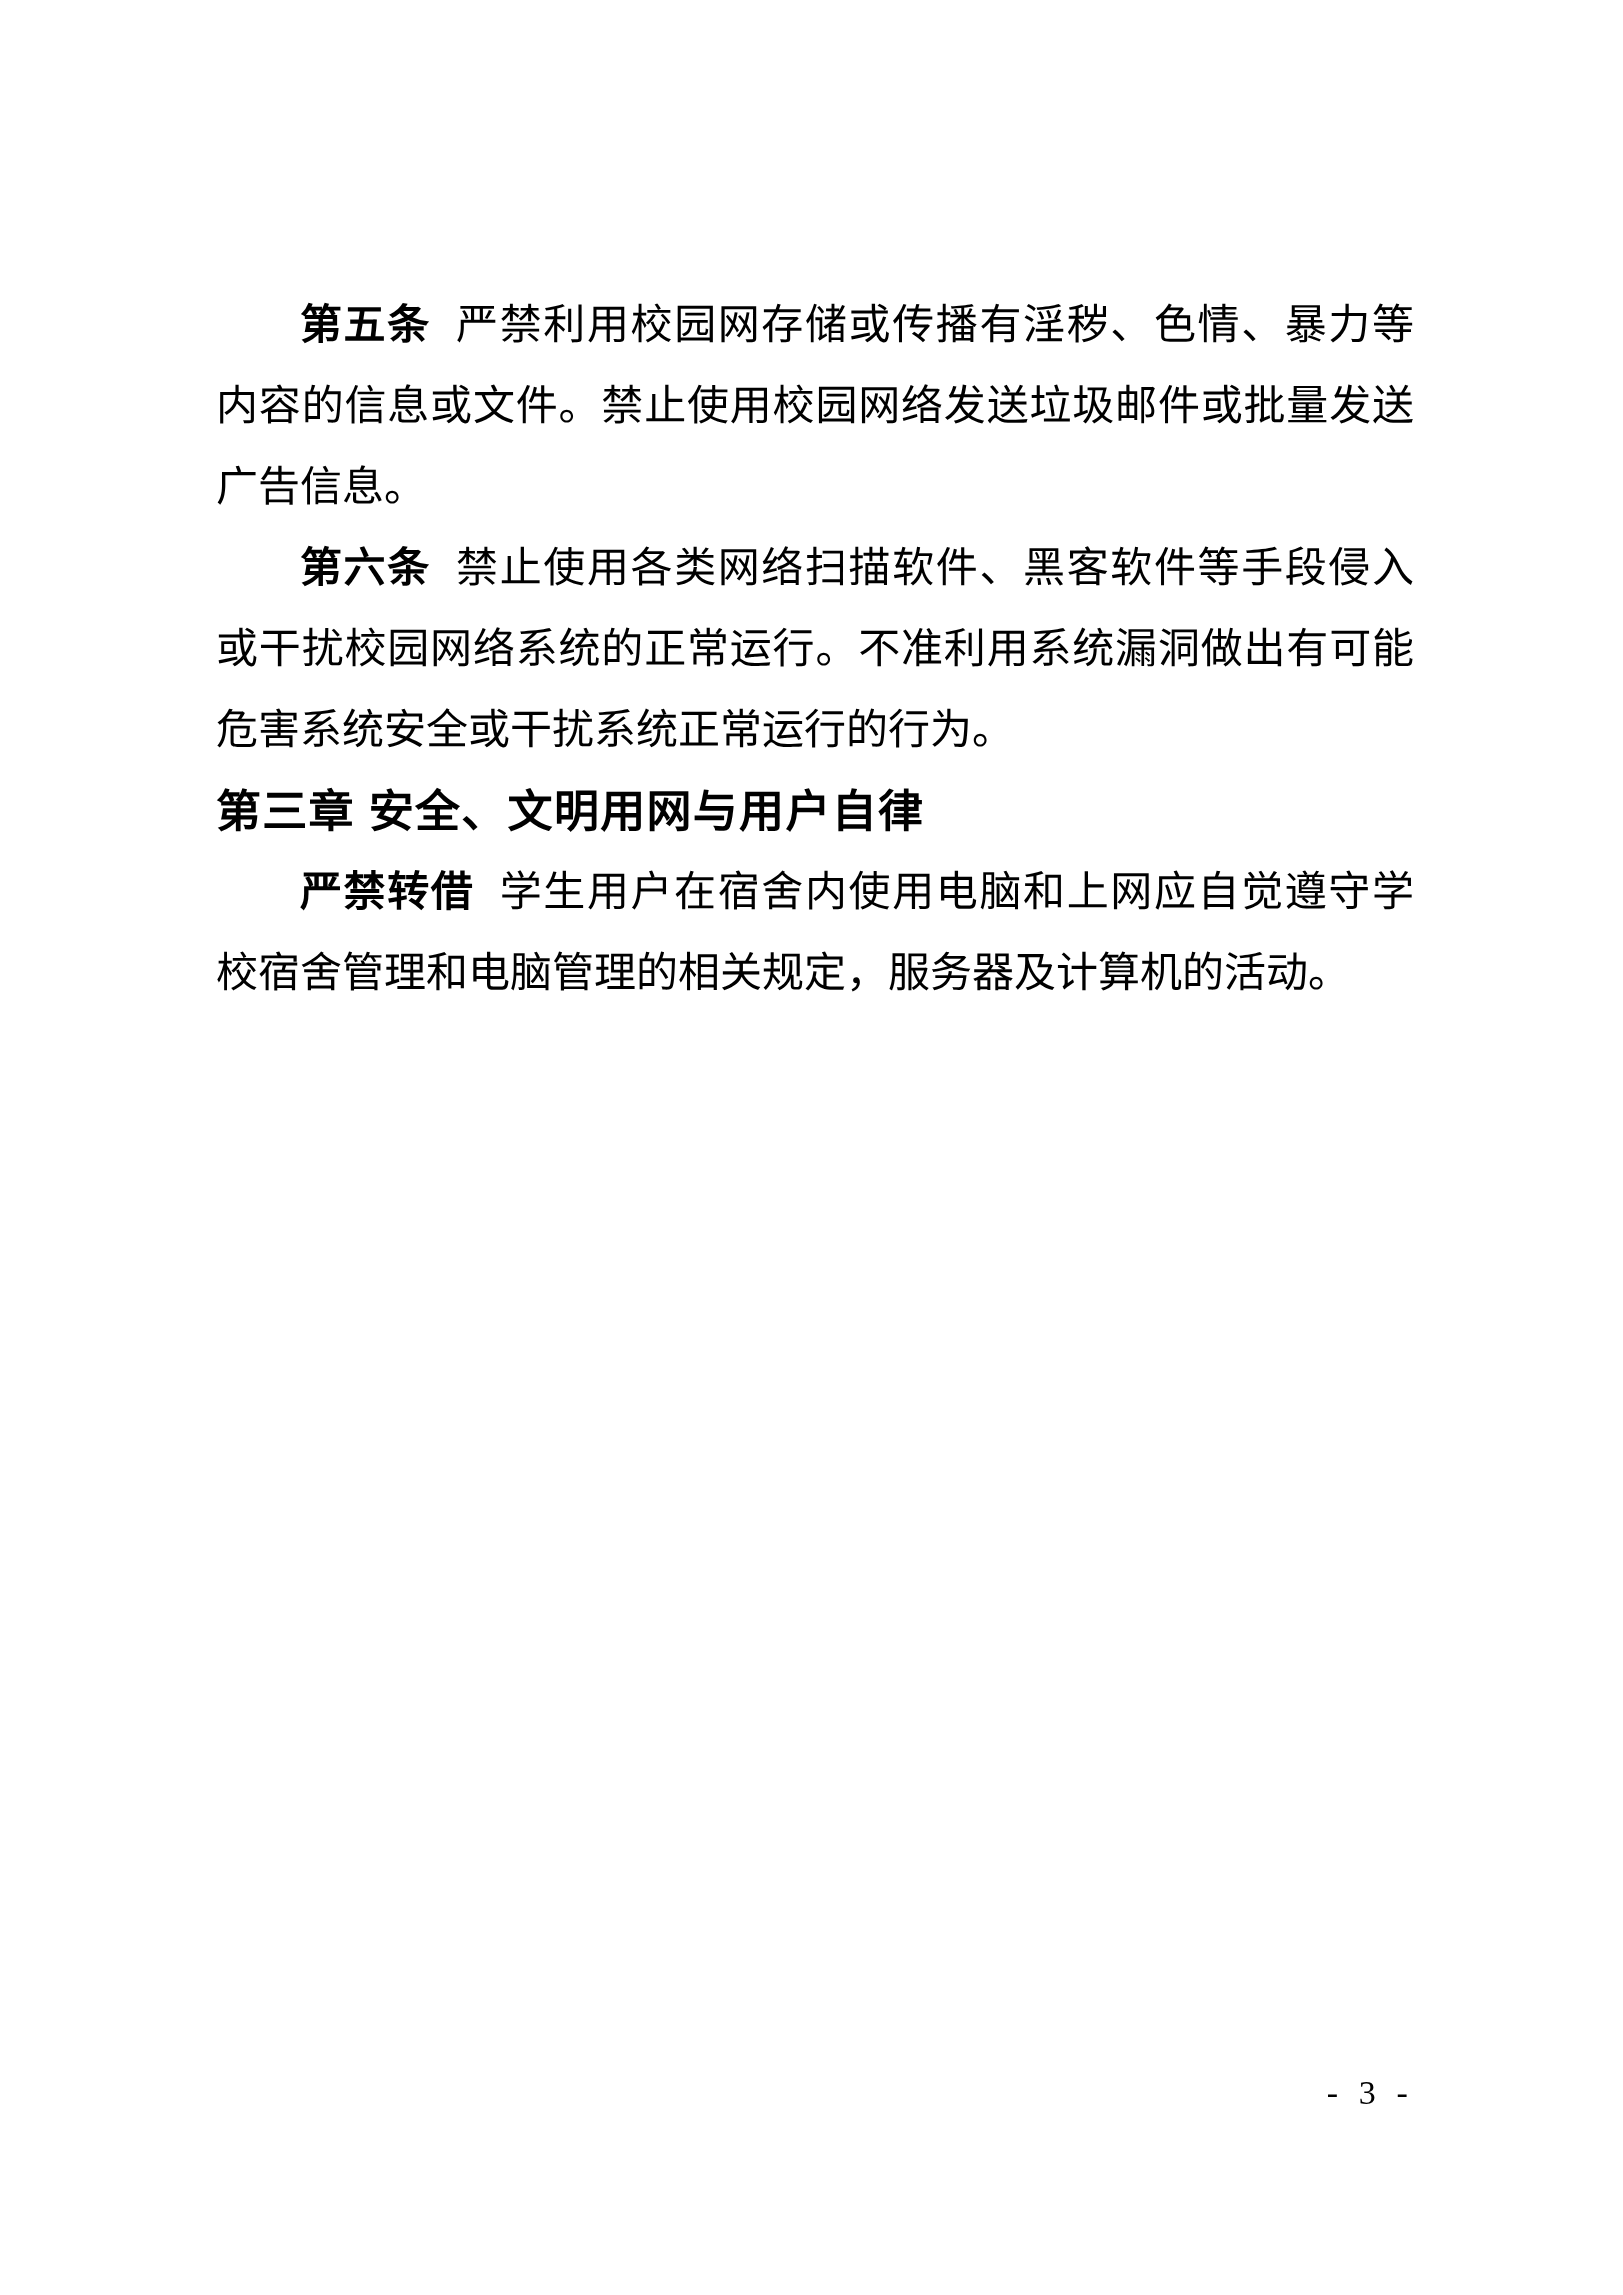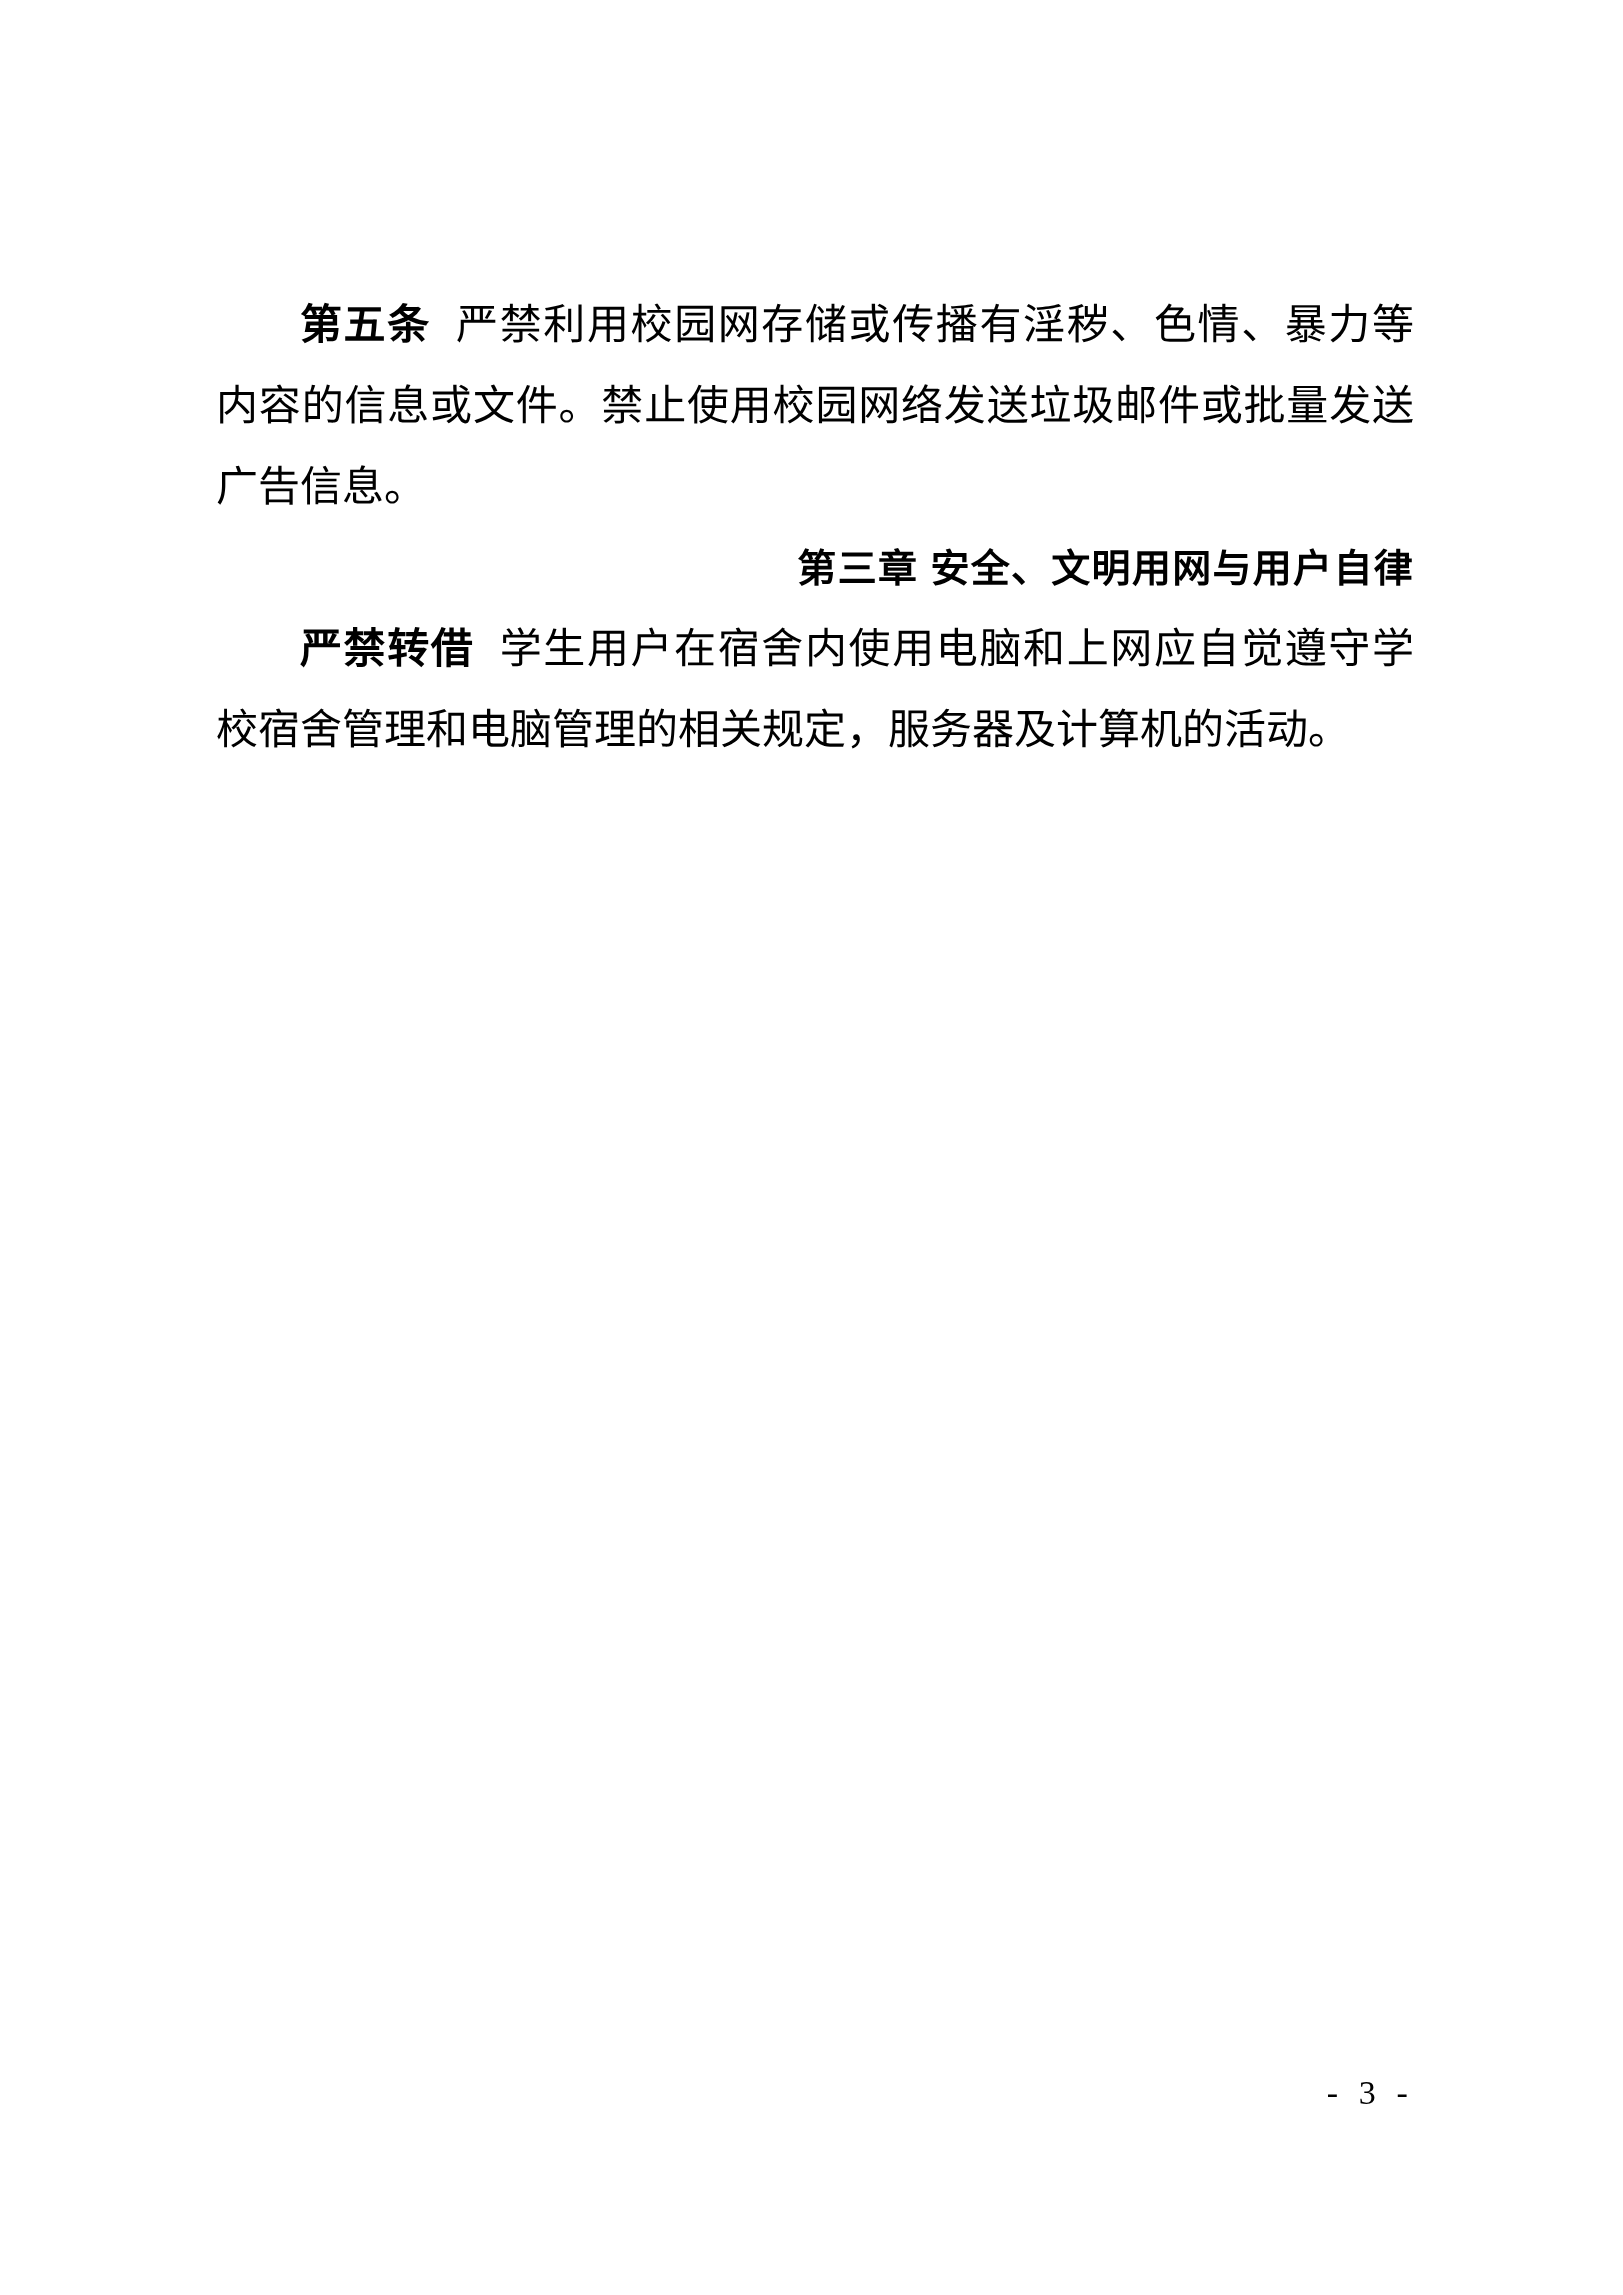--- a/index.html
+++ b/index.html
@@ -31,24 +31,24 @@
   }
 
   .article-label {
     font-weight: bold;
     margin-right: 0.6em;
   }
 
   h2.chapter {
     margin: 0;
     text-indent: 0;
-    text-align: right;
+    text-align: left;
     font-family: "Liberation Sans", "DejaVu Sans", sans-serif;
     font-weight: 700;
-    font-size: 39px;
+    font-size: 45px;
     line-height: 81px;
     letter-spacing: 1.3px;
   }
 
   .page-number {
     position: absolute;
     top: 2074px;
     right: 209px;
     color: #000000;
     font-family: "Liberation Serif", "DejaVu Serif", serif;
@@ -61,20 +61,23 @@
 <body>
 
 <div class="page">
 
   <div class="content">
 
     <p class="article">
       <span class="article-label">第五条</span><span class="article-text">严禁利用校园网存储或传播有淫秽、色情、暴力等内容的信息或文件。禁止使用校园网络发送垃圾邮件或批量发送广告信息。</span>
     </p>
 
+    <p class="article">
+      <span class="article-label">第六条</span><span class="article-text">禁止使用各类网络扫描软件、黑客软件等手段侵入或干扰校园网络系统的正常运行。不准利用系统漏洞做出有可能危害系统安全或干扰系统正常运行的行为。</span>
+    </p>
 
 
 
 
     <h2 class="chapter">第三章 安全、文明用网与用户自律</h2>
 
 
 
     <p class="article">
       <span class="article-label">严禁转借</span><span class="article-text">学生用户在宿舍内使用电脑和上网应自觉遵守学校宿舍管理和电脑管理的相关规定，服务器及计算机的活动。</span>

